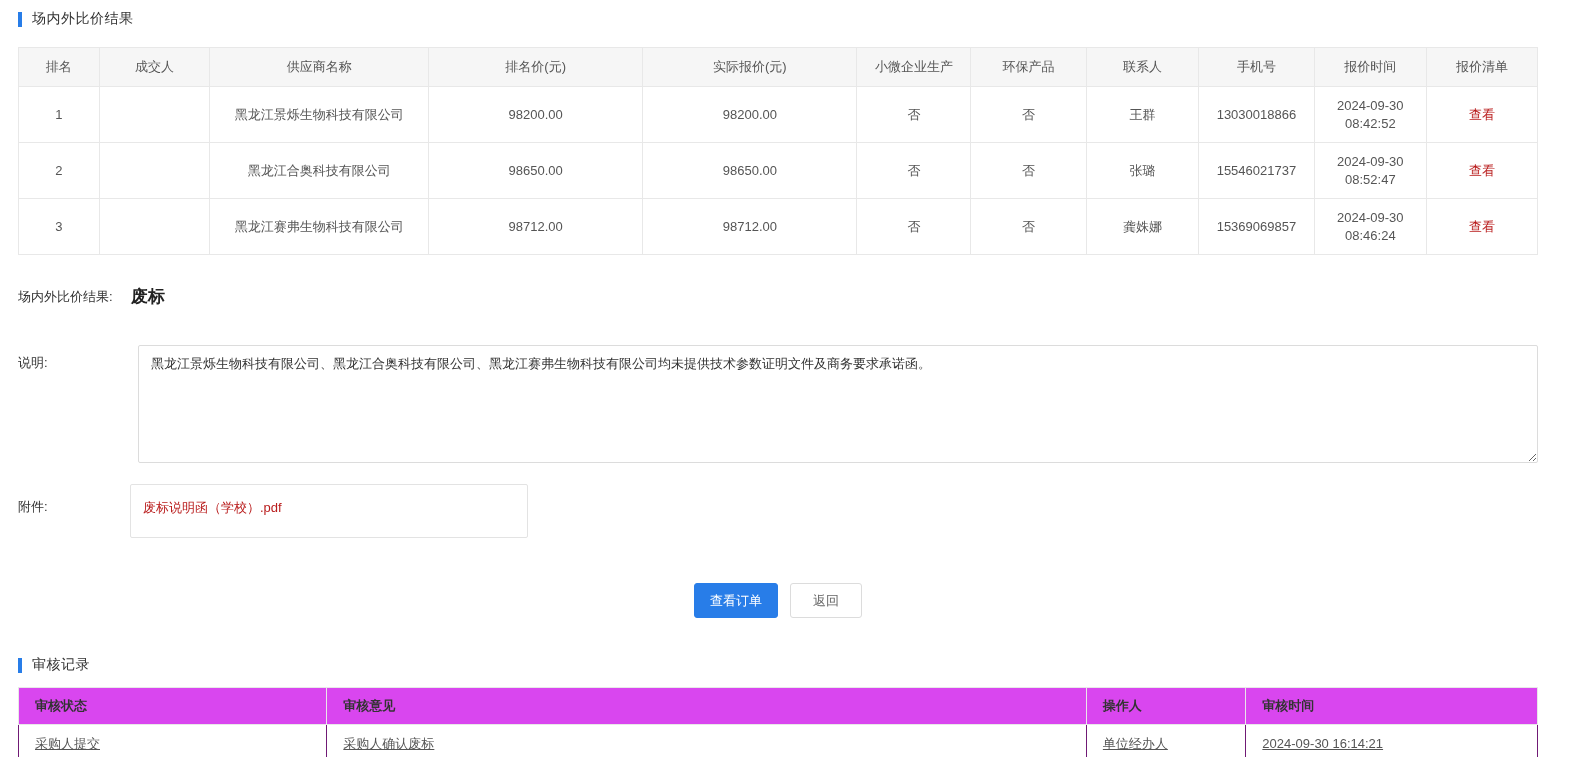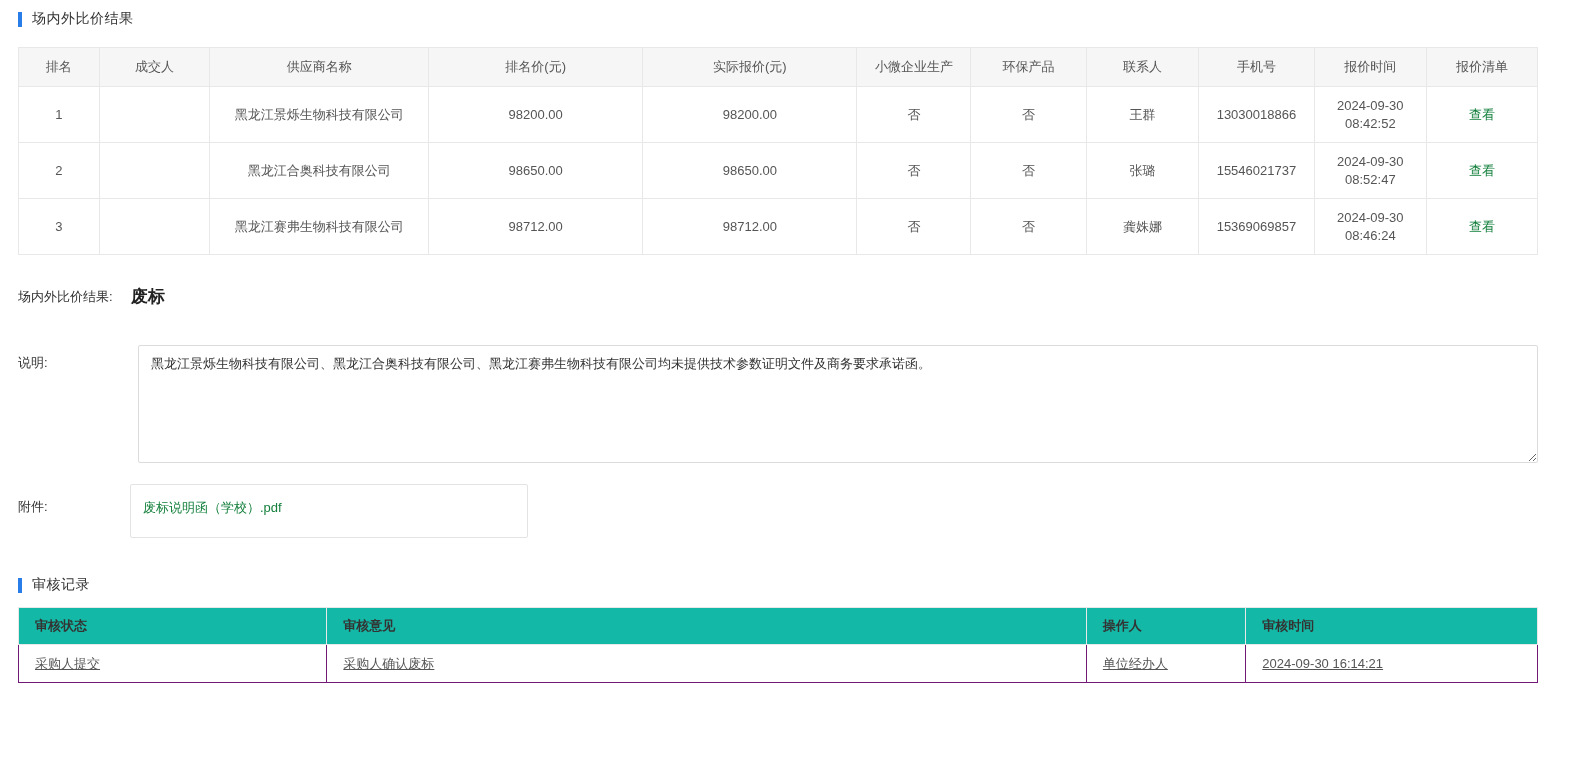--- a/index.html
+++ b/index.html
@@ -19,21 +19,21 @@
   .cmp-table{width:100%;border-collapse:collapse;table-layout:fixed;margin-top:19px;}
   .cmp-table th{
     background:#f6f6f6;border:1px solid #e8e8e8;height:38px;
     font-weight:400;color:#555;font-size:13px;text-align:center;padding:0 16px;
   }
   .cmp-table td{
     border:1px solid #e8e8e8;height:55px;text-align:center;
     color:#555;font-size:13px;padding:0 4px;word-break:break-all;
   }
   .time-cell span{display:block;line-height:18px;}
-  .link{color:#15803d;text-decoration:none;cursor:pointer;}
+  .link{color:#b91c1c;text-decoration:none;cursor:pointer;}
 
   
   .result-row{margin-top:30px;display:flex;align-items:center;}
   .form-label{width:99px;flex:none;text-align:left;color:#333;font-size:13px;}
   .result-value{margin-left:14px;font-size:17px;font-weight:bold;color:#222;}
 
   
   .form-row{display:flex;align-items:flex-start;margin-top:37px;}
   .form-row .form-label{padding-top:9px;}
   .explain-textarea{
@@ -55,21 +55,21 @@
   .button-row{margin-top:45px;display:flex;justify-content:center;gap:12px;}
   .btn{height:35px;font-size:13px;border-radius:3px;cursor:pointer;
        font-family:"Liberation Sans","DejaVu Sans",sans-serif;}
   .btn-primary{width:84px;background:#287de8;border:1px solid #287de8;color:#fff;}
   .btn-default{width:72px;background:#fff;border:1px solid #dcdcdc;color:#666;}
 
   
   .audit-section-title{margin-top:38px;}
   .audit-table{width:100%;border-collapse:collapse;table-layout:fixed;margin-top:13px;}
   .audit-table th{
-    background:#14b8a6;border:1px solid #e8e8e8;height:36px;
+    background:#d946ef;border:1px solid #e8e8e8;height:36px;
     font-weight:600;color:#333;font-size:13px;text-align:left;padding:0 16px;
   }
   .audit-table td{
     border:1px solid #701a75;height:37px;text-align:left;
     color:#555;font-size:13px;padding:0 16px;text-decoration:underline;
   }
 </style>
 </head>
 <body>
 
@@ -177,20 +177,24 @@
     <textarea class="explain-textarea" style="">黑龙江景烁生物科技有限公司、黑龙江合奥科技有限公司、黑龙江赛弗生物科技有限公司均未提供技术参数证明文件及商务要求承诺函。</textarea>
   </div>
 
   <div class="attach-row">
     <span class="form-label">附件:</span>
     <div class="attach-box">
       <a class="link">废标说明函（学校）.pdf</a>
     </div>
   </div>
 
+  <div class="button-row">
+    <button class="btn btn-primary">查看订单</button>
+    <button class="btn btn-default">返回</button>
+  </div>
 
   <div class="section-title audit-section-title">
     <span class="accent-bar"></span>
     <span class="section-title-text">审核记录</span>
   </div>
 
   <table class="audit-table">
     <colgroup>
       <col style="width:20.3%">
         <col style="width:50%">

